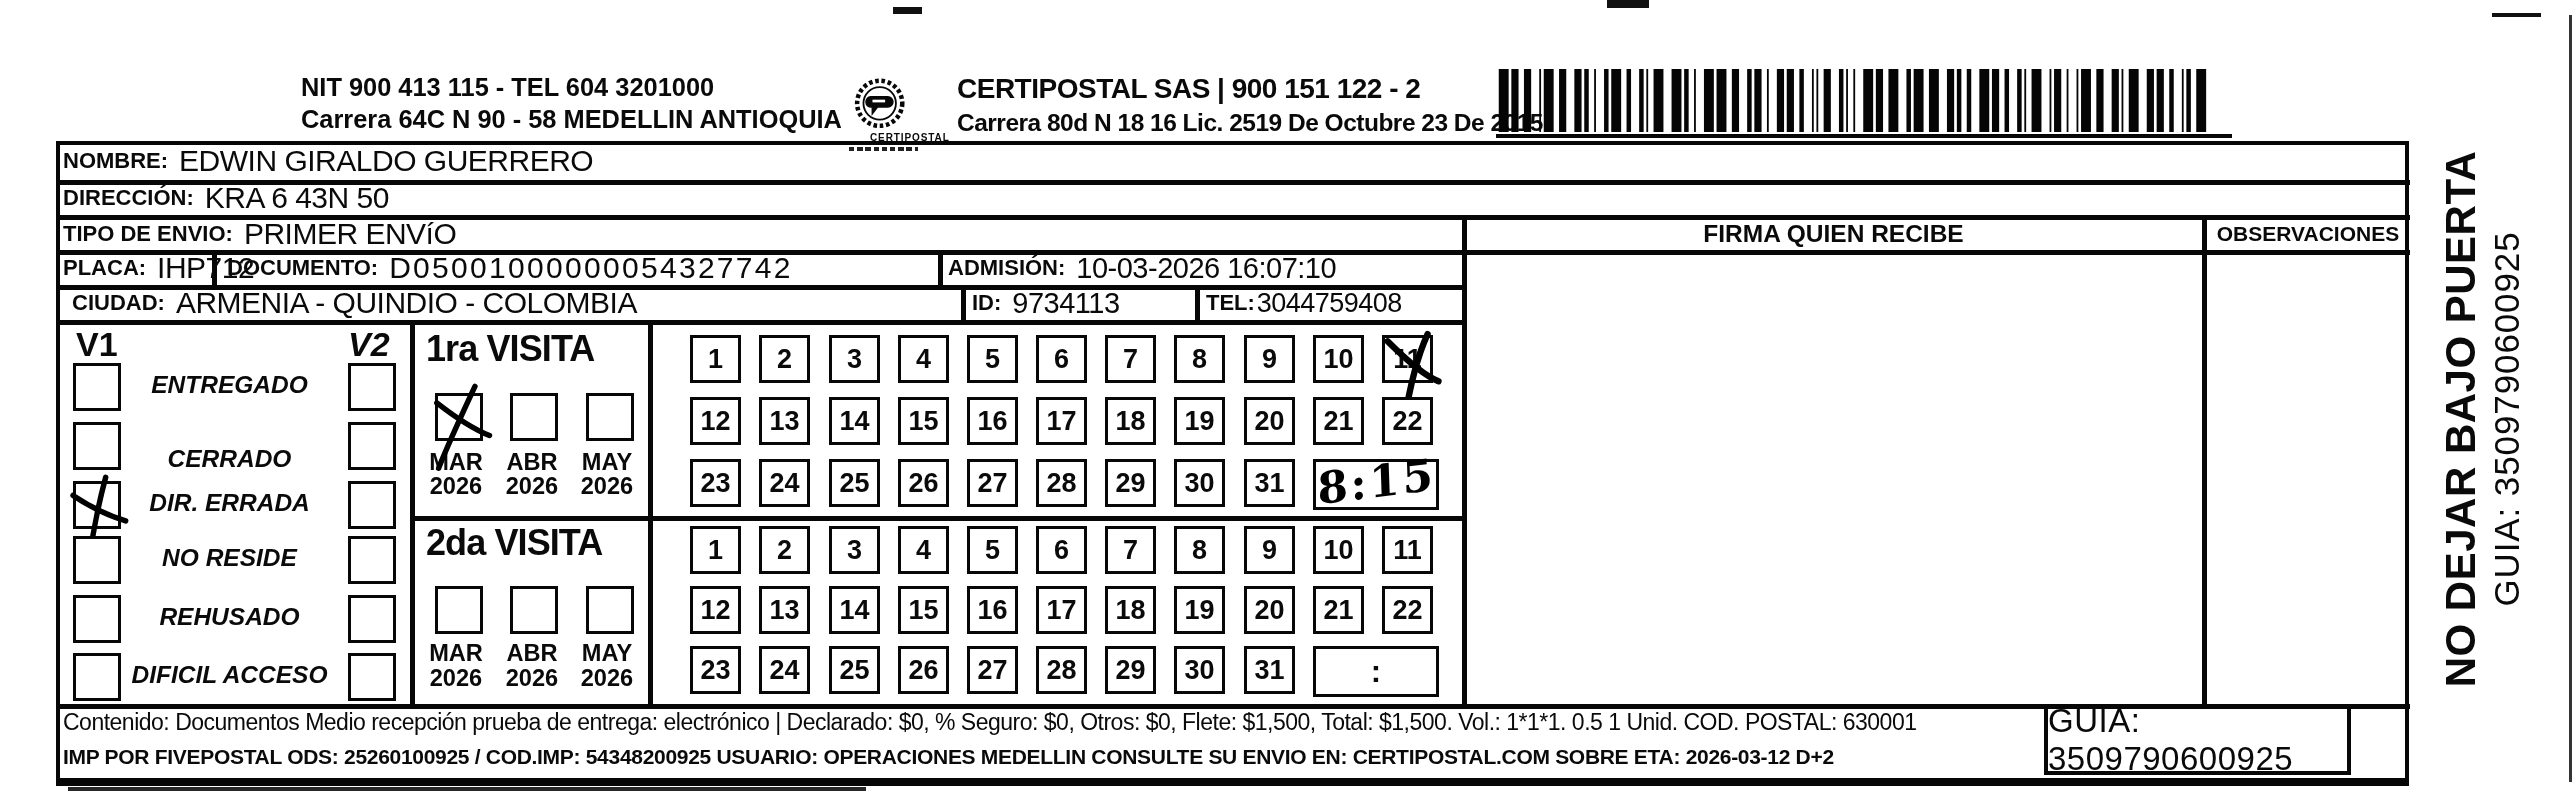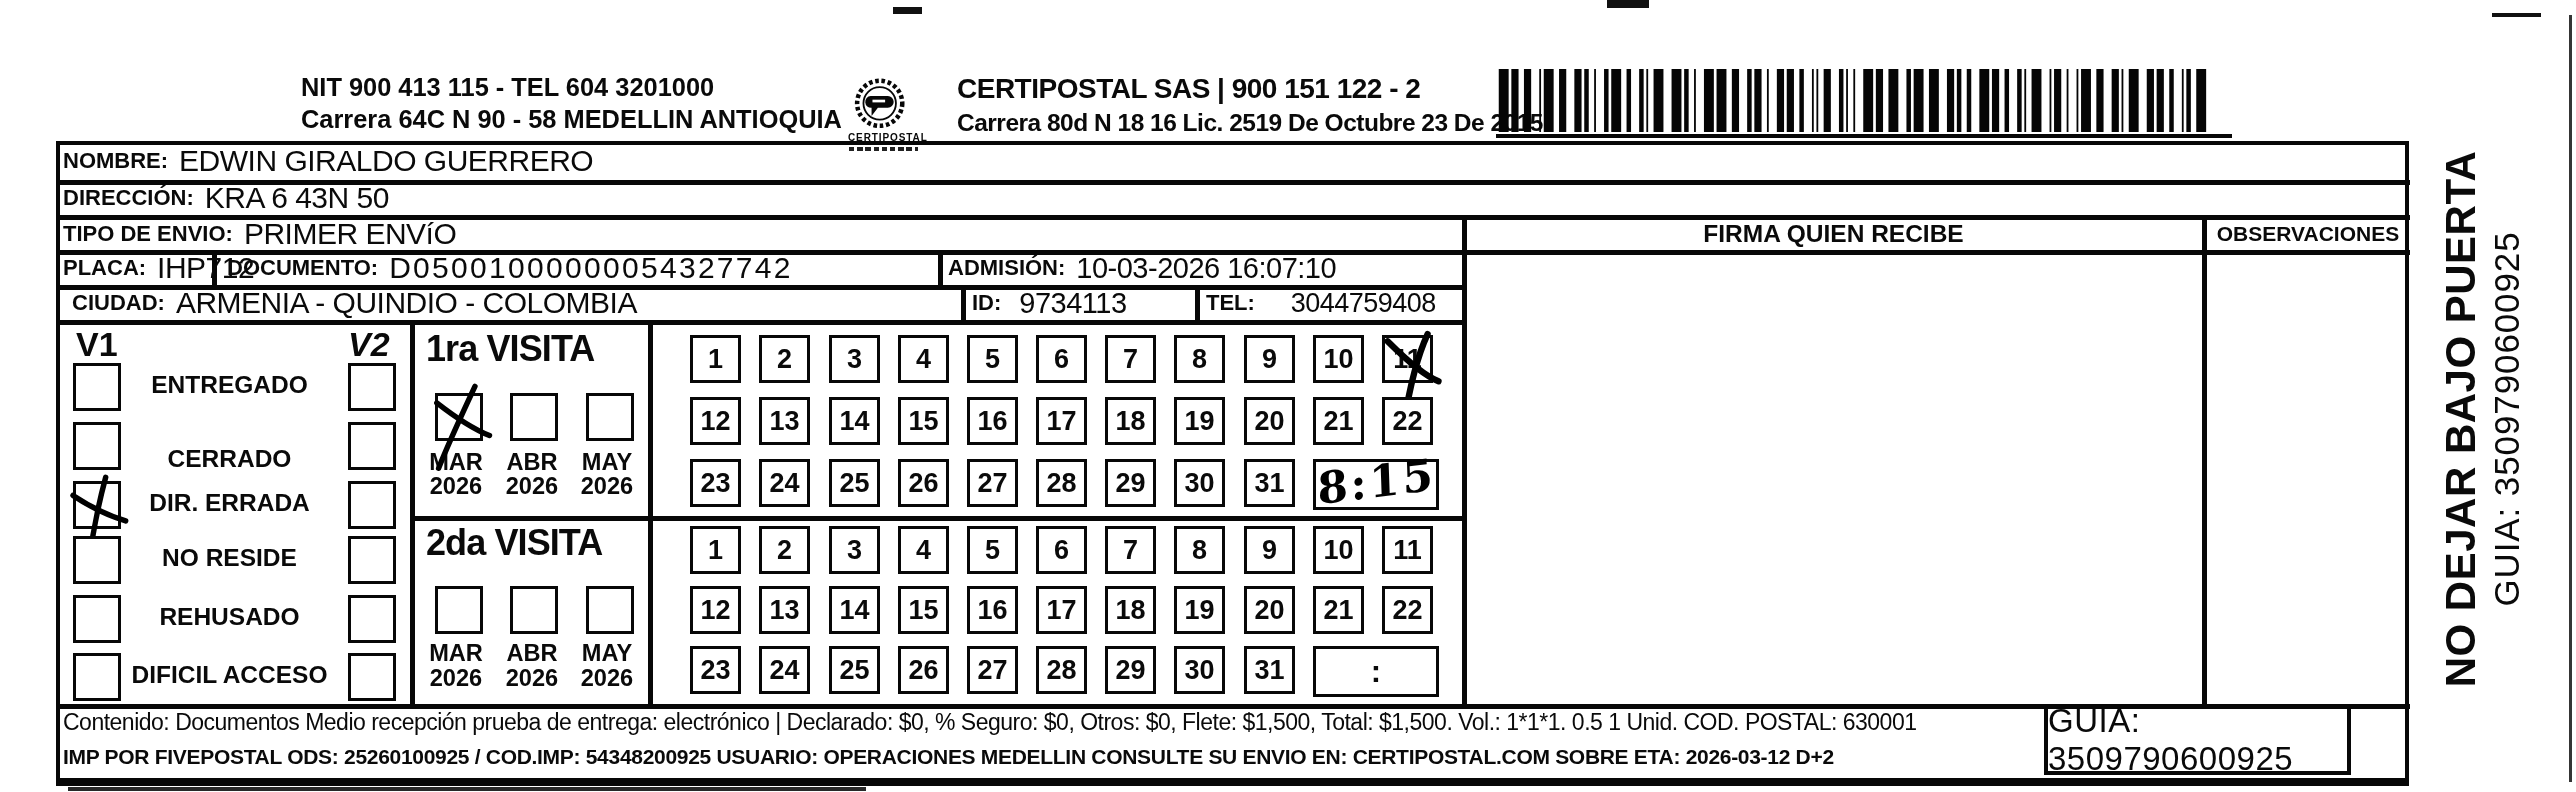--- a/index.html
+++ b/index.html
@@ -11,21 +11,21 @@
   .cell{position:absolute;display:flex;align-items:center;white-space:nowrap;}
   .lbl{font-weight:700;font-size:22px;letter-spacing:0px;}
   .val{font-size:30px;margin-left:11px;letter-spacing:-0.5px;}
   .valnum{letter-spacing:2.3px;}
   .hdr-cell{position:absolute;display:flex;align-items:center;justify-content:center;font-weight:700;}
   .chk{position:absolute;width:42px;height:42px;border:3.6px solid #070707;background:#fff;}
   .day{position:absolute;width:45px;height:42px;border:3.6px solid #070707;background:#fff;
        display:flex;align-items:center;justify-content:center;font-weight:700;font-size:27px;}
   .timebox{position:absolute;width:120px;height:45px;border:3.6px solid #070707;background:#fff;
        display:flex;align-items:center;justify-content:center;}
-  .status-lbl{position:absolute;width:227px;left:116px;text-align:center;font-weight:700;font-size:24.5px;line-height:44px;}
+  .status-lbl{position:absolute;width:227px;left:116px;text-align:center;font-weight:700;font-size:24.5px;line-height:44px;font-style:italic;}
   .vtitle{position:absolute;font-weight:700;font-size:36px;letter-spacing:-0.9px;}
   .mlbl{position:absolute;width:82px;text-align:center;font-weight:700;font-size:23.6px;}
   .vhead{position:absolute;font-weight:700;font-size:34px;}
   .footer-line1{position:absolute;font-size:23px;letter-spacing:-0.5px;white-space:nowrap;}
   .footer-line2{position:absolute;font-size:21px;font-weight:700;letter-spacing:-0.3px;white-space:nowrap;}
   .guia-box{position:absolute;border:4.5px solid #070707;display:flex;align-items:center;justify-content:center;
             font-size:33px;letter-spacing:0.5px;}
   .side-rotated{position:absolute;left:2416px;top:691px;width:544px;height:132px;
                 transform-origin:0 0;transform:rotate(-90deg);
                 display:flex;flex-direction:column;align-items:center;justify-content:center;}
@@ -51,21 +51,21 @@
   <div class="abs" style="left:301px;top:105px;font-size:25.4px;font-weight:600;">Carrera 64C N 90 - 58 MEDELLIN ANTIOQUIA</div>
 
   <div class="abs" style="left:849px;top:76px;">
     <svg width="65" height="60" viewBox="0 0 72 66">
       <circle cx="34" cy="30" r="25" fill="none" stroke="#070707" stroke-width="5" stroke-dasharray="4 3"></circle>
       <circle cx="34" cy="30" r="18" fill="none" stroke="#070707" stroke-width="2"></circle>
       <path d="M24 22 h19 a6 6 0 0 1 0 13 h-11 l-7 9 v-9 a6 6 0 0 1 -1 -13 z" fill="#070707"></path>
       <rect x="26" y="26" width="14" height="3" fill="#ffffff"></rect>
     </svg>
   </div>
-  <div class="abs" style="left:848px;top:132px;width:78px;text-align:left;font-size:10px;font-weight:700;letter-spacing:0.9px;">CERTIPOSTAL</div>
+  <div class="abs" style="left:870px;top:132px;width:78px;text-align:left;font-size:10px;font-weight:700;letter-spacing:0.9px;">CERTIPOSTAL</div>
   <div class="abs" style="left:849px;top:147px;width:69px;height:3.6px;background:repeating-linear-gradient(90deg,#222 0 5.4px,transparent 5.4px 8.2px);"></div>
 
   <div class="abs" style="left:957px;top:73px;font-size:28px;font-weight:700;letter-spacing:-0.5px;">CERTIPOSTAL SAS | 900 151 122 - 2</div>
   <div class="abs" style="left:957px;top:109px;font-size:24.5px;font-weight:600;letter-spacing:-0.5px;">Carrera 80d N 18 16  Lic. 2519 De Octubre 23 De 2015</div>
 
   <div class="abs" id="barcode" style="left:1496px;top:69px;">
       <svg width="721" height="63" viewBox="0 0 795 70">
         <rect x="0" y="0" width="11" height="70" fill="#050505"></rect>
         <rect x="14" y="0" width="8" height="70" fill="#050505"></rect>
         <rect x="28" y="0" width="8" height="70" fill="#050505"></rect>
@@ -180,23 +180,23 @@
   <div class="cell" style="left:948px;top:251px;height:34px;">
     <span class="lbl">ADMISIÓN:</span>
     <span class="val" style="font-size:29px;">10-03-2026 16:07:10</span>
   </div>
   <div class="cell" style="left:72px;top:286px;height:34px;">
     <span class="lbl">CIUDAD:</span>
     <span class="val">ARMENIA - QUINDIO - COLOMBIA</span>
   </div>
   <div class="cell" style="left:972px;top:286px;height:34px;">
     <span class="lbl">ID:</span>
-    <span class="val" style="margin-left:18px;font-size:29px;">9734113</span>
-  </div>
-  <div class="cell" style="left:1206px;top:286px;height:34px;gap:34px;">
+    <span class="val" style="margin-left:11px;font-size:29px;">9734113</span>
+  </div>
+  <div class="cell" style="left:1206px;top:286px;height:34px;">
     <span class="lbl">TEL:</span>
     <span class="val" style="margin-left:1.8px;font-size:27px;">3044759408</span>
   </div>
 
   <div class="vhead" style="left:76px;top:325px;">V1</div>
   <div class="vhead" style="left:348px;top:325px;font-style:italic;">V2</div>
   <div id="status-rows">
       <div class="chk" style="left: 73px; top: 363px;"></div>
       <div class="status-lbl" style="top: 363px;">ENTREGADO</div>
       <div class="chk" style="left: 348px; top: 363px;"></div>

